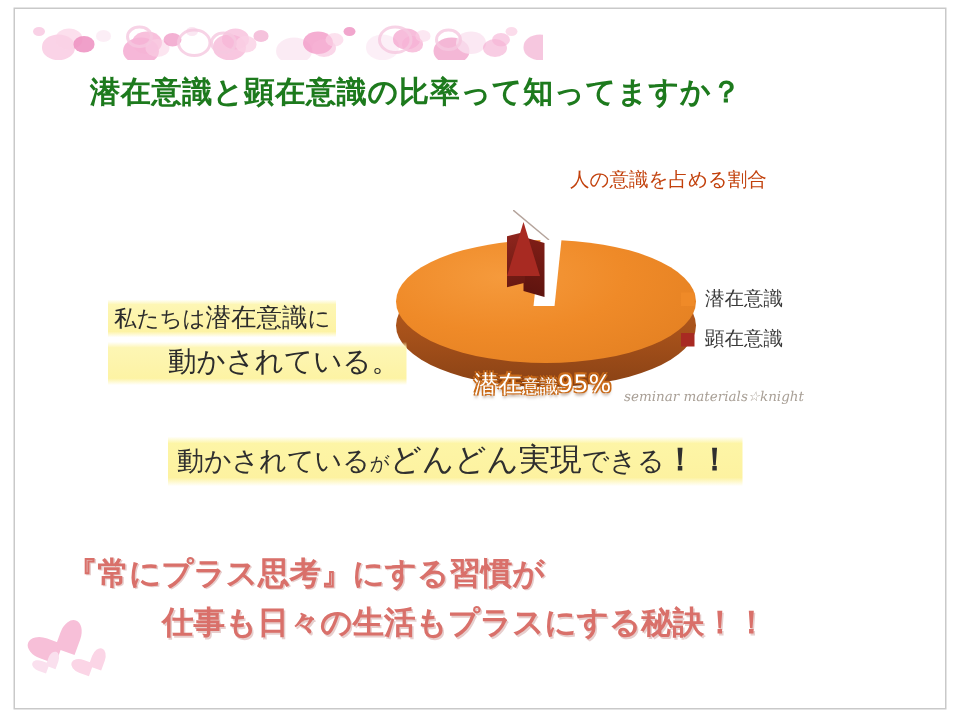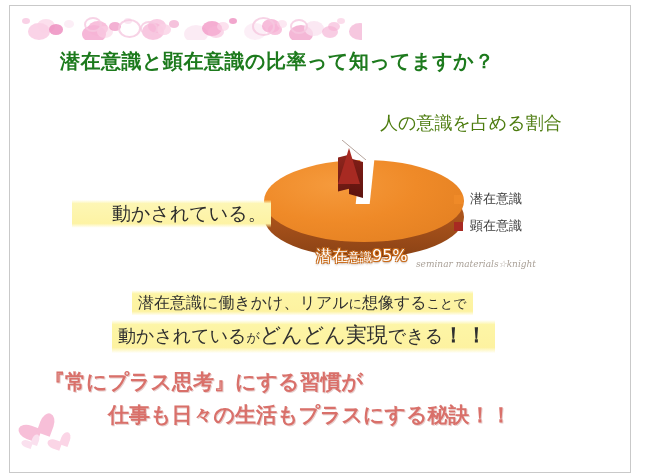--- a/index.html
+++ b/index.html
@@ -95,22 +95,22 @@
     position: absolute;
     left: 232px;
     top: 98px;
     width: 330px;
     height: 180px;
   }
   #chart-title {
     position: absolute;
     left: 138px;
     top: 7px;
-    font-size: 18px;
-    color: #4d7c0f;
+    font-size: 13px;
+    color: #c2410c;
     white-space: nowrap;
   }
 
   
   #label-small {
     position: absolute;
     left: 8px;
     top: 18px;
     font-size: 14px;
     font-weight: bold;
@@ -368,25 +368,25 @@
       <div class="legend-row">
         <span class="legend-swatch" id="sw1" style="background: rgb(168, 42, 34);"></span>
         <span>顕在意識</span>
       </div>
     </div>
 
     <div id="watermark">seminar materials☆knight</div>
   </div>
 
   <div id="left-note">
+    <span class="ln"><span>私たちは</span><span class="em">潜在意識</span><span>に</span></span>
     <span class="ln lg">動かされている。</span>
   </div>
 
   <div id="mid-msg">
-    <span class="ln"><span>潜在意識</span><span>に働きかけ、リアル</span><span class="sm">に</span><span>想像する</span><span class="sm">ことで</span></span>
     <span class="ln l2"><span>動かされている</span><span class="sm">が</span><span class="big">どんどん</span><span class="big">実現</span><span>できる</span><span class="bang">！！</span></span>
   </div>
 
   <div id="bottom-msg">
     <span>『常にプラス思考』にする習慣が</span>
     <span class="l2">仕事も日々の生活もプラスにする秘訣！！</span>
   </div>
 
   <div class="hearts">
     <div class="heart big"></div>

